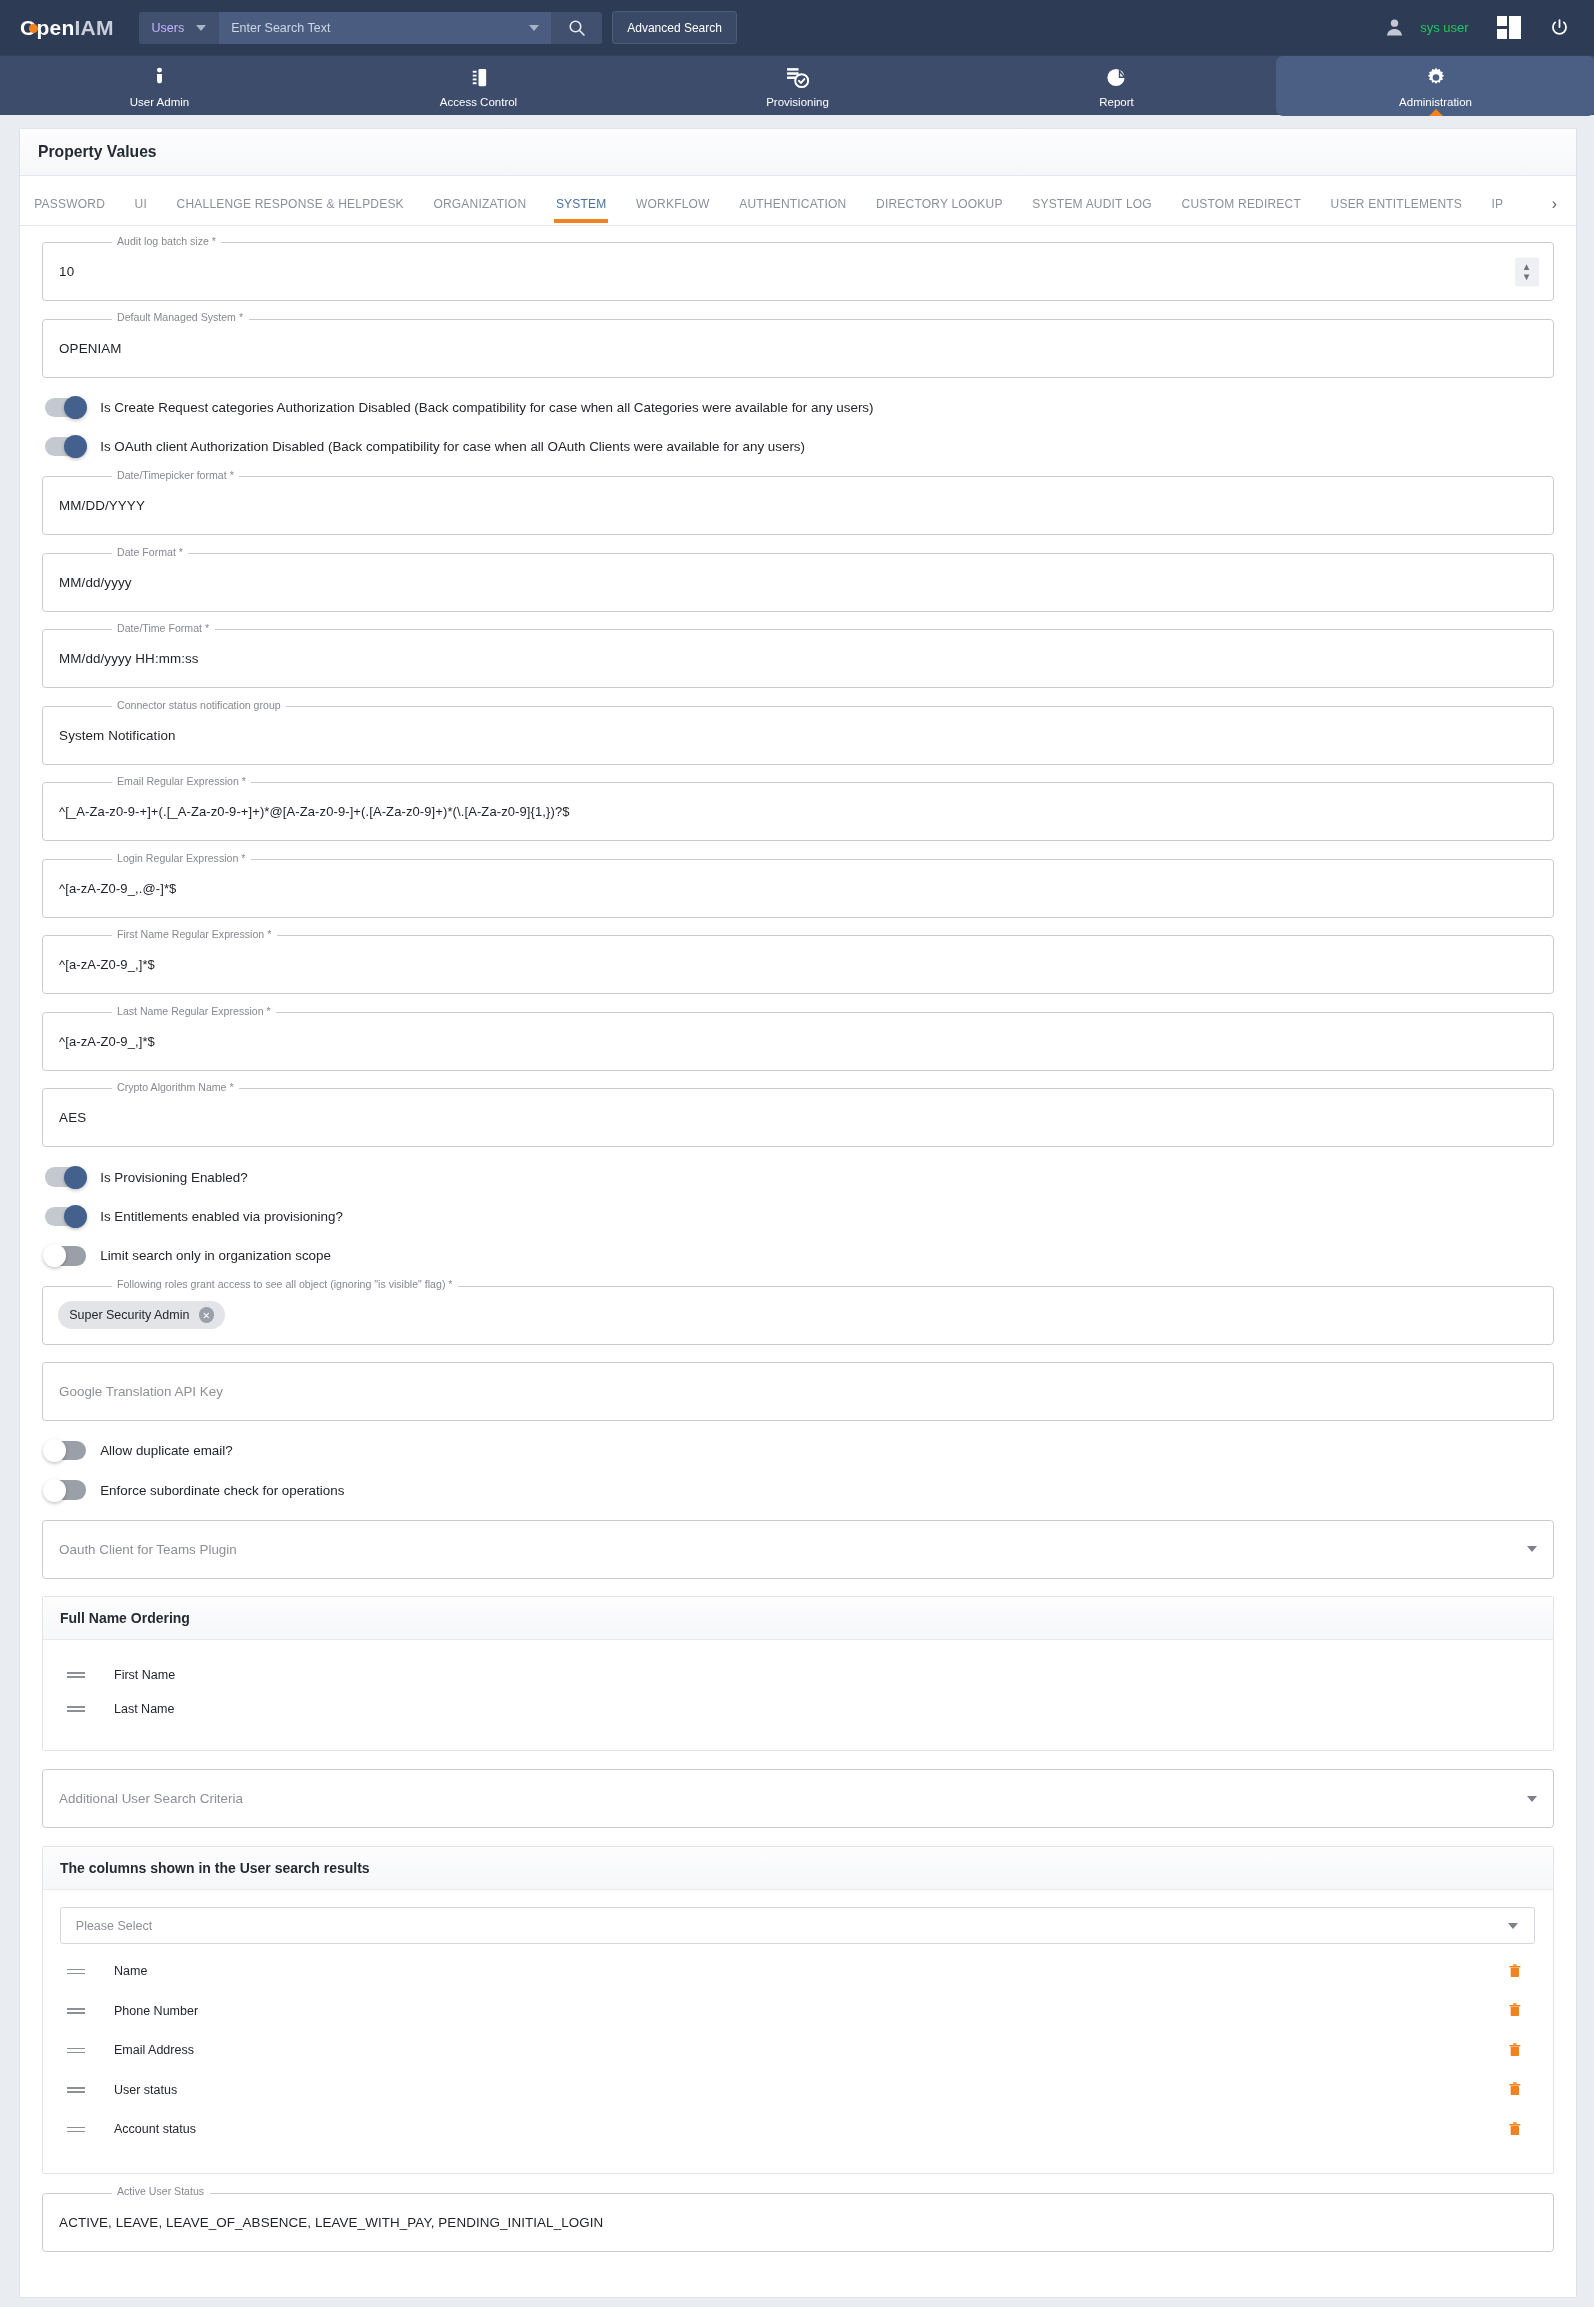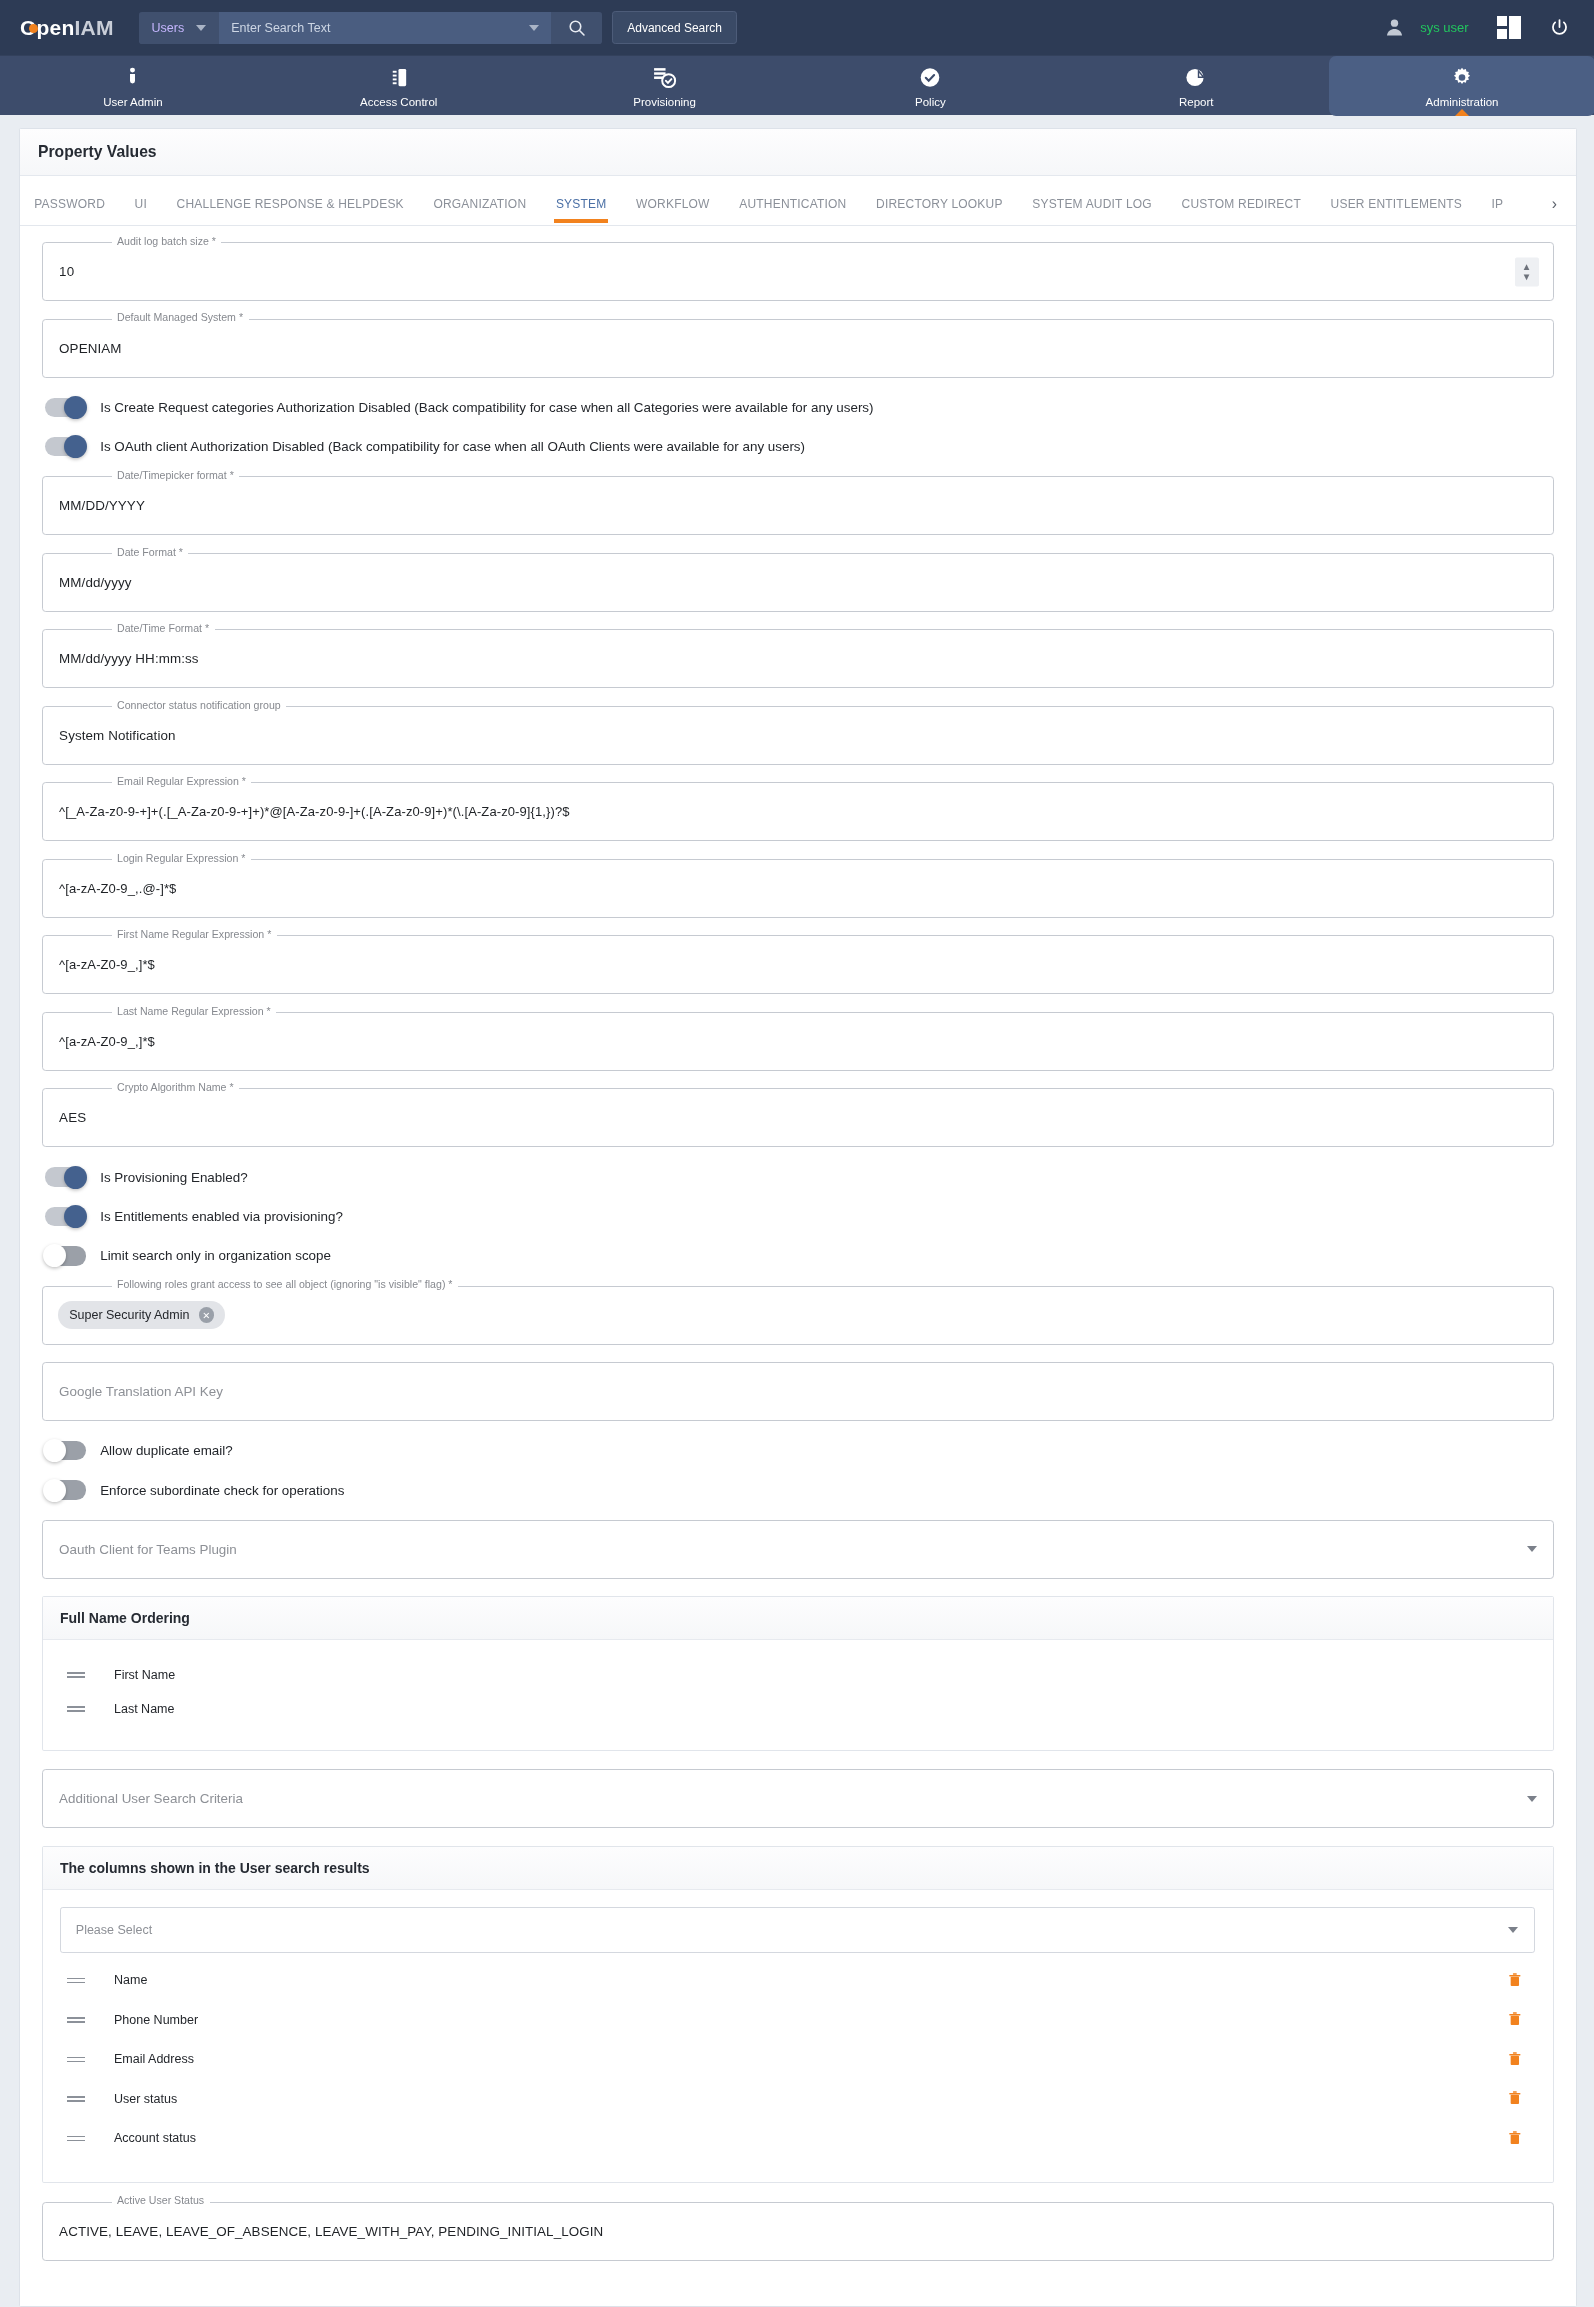--- a/index.html
+++ b/index.html
@@ -137,21 +137,21 @@
   .panel-body{ padding:17.5px 17.5px 24px 17.5px; }
 
   .drag-row{ display:flex; align-items:center; padding:10px 0; }
   .drag-handle{ width:32px; display:flex; justify-content:center; }
   .drag-handle .bars{ width:18.5px; }
   .drag-handle .bars i{ display:block; height:1.8px; background:#8c9199; margin:2.3px 0; }
   .drag-row .rl{ font-size:12.5px; color:#24272c; margin-left:22px; }
   .trash{ margin-left:auto; margin-right:12px; }
 
   .inner-select{
-    position:relative; border:0.5px solid #d4d8df; border-radius:2.8px; height:46px;
+    position:relative; border:0.5px solid #d4d8df; border-radius:2.8px; height:37px;
     display:flex; align-items:center; padding:0 14.8px; margin-bottom:7.4px;
   }
   .inner-select .field-ph{ font-size:12.5px; }
 </style>
 </head>
 <body>
 
 <div class="page">
 
   <div class="topbar">
@@ -232,29 +232,20 @@
             <rect x="2" y="3" width="11" height="2.4"></rect>
             <rect x="2" y="7" width="11" height="2.4"></rect>
             <rect x="2" y="11" width="9" height="2.4"></rect>
             <circle cx="16" cy="15" r="6.2" fill="none" stroke="#fff" stroke-width="1.9"></circle>
             <path d="M13.4 15.2l1.9 2 3.3-3.6" fill="none" stroke="#fff" stroke-width="1.9" stroke-linecap="round"></path>
           </svg>
       </span>
       <span>Provisioning</span>
     </div>
 
-    <div class="nav-item">
-      <span class="nav-icon">
-        <svg width="24" height="25" viewBox="0 0 24 24" fill="#fff">
-            <circle cx="12" cy="12" r="9.3"></circle>
-            <path d="M7.8 12.3l2.9 3 5.4-5.8" fill="none" stroke="#3d4c6b" stroke-width="2.1" stroke-linecap="round"></path>
-          </svg>
-      </span>
-      <span>Policy</span>
-    </div>
 
     <div class="nav-item">
       <span class="nav-icon">
         <svg width="24" height="25" viewBox="0 0 24 24" fill="#fff">
             <circle cx="11" cy="12" r="8.6"></circle>
             <path d="M14.5 5.5l5.2 6.2h-5.2z" fill="#fff" stroke="#3d4c6b" stroke-width="1.4"></path>
           </svg>
       </span>
       <span>Report</span>
     </div>

